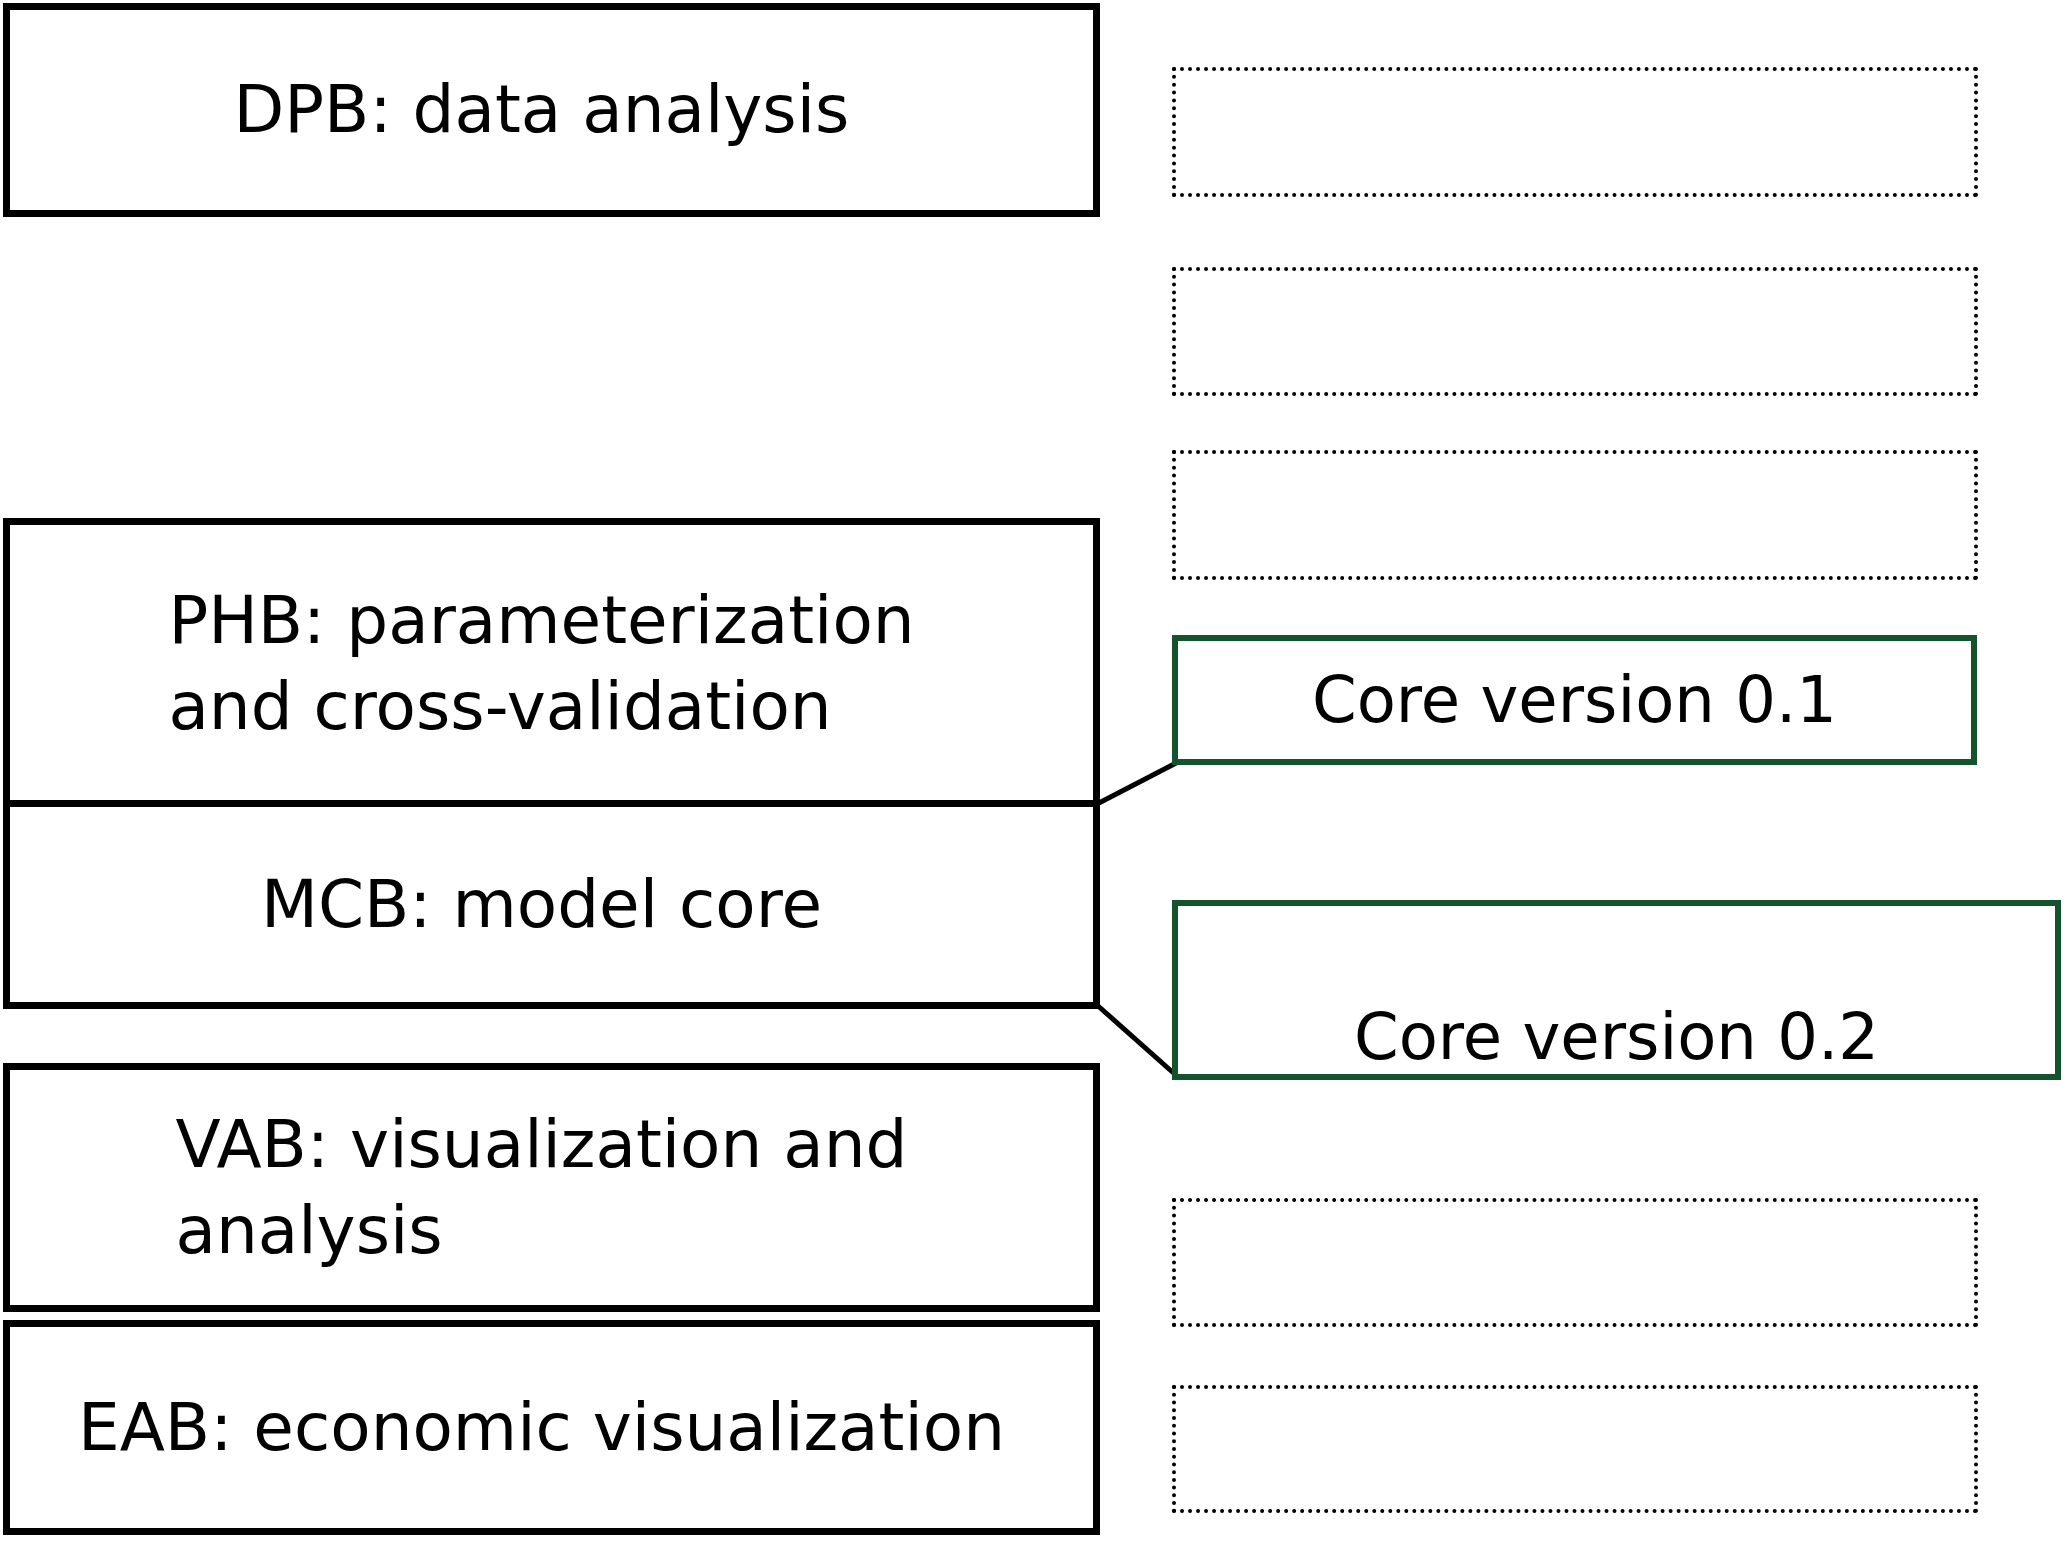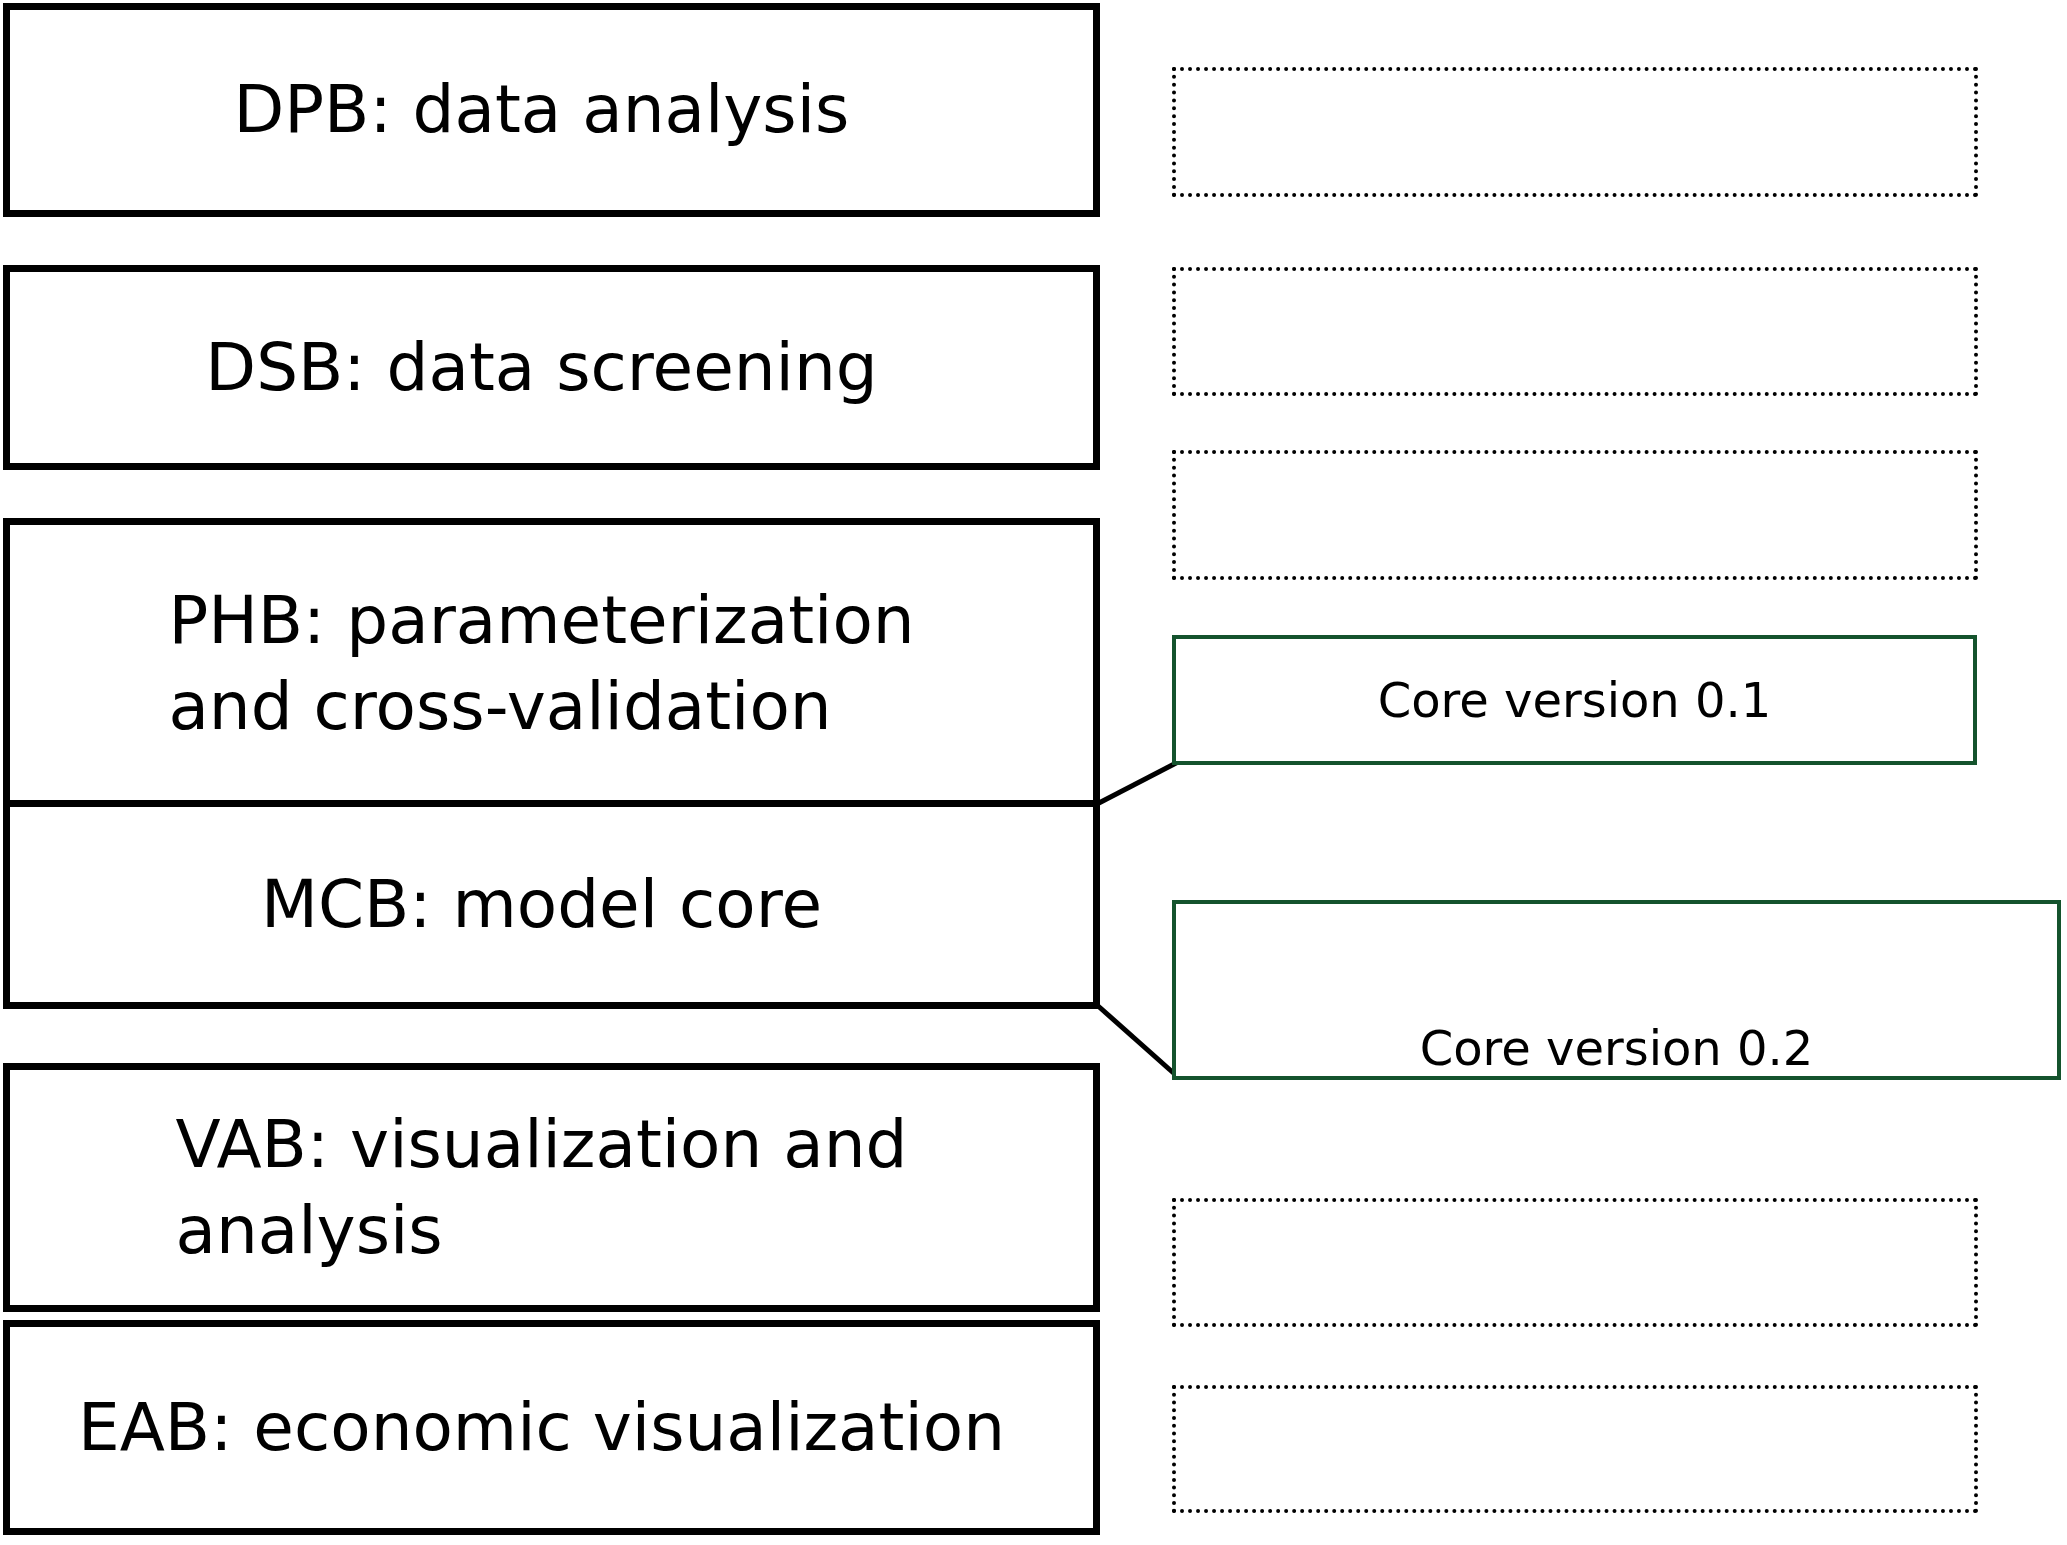--- a/index.html
+++ b/index.html
@@ -46,22 +46,22 @@
     white-space: pre;
     text-align: left;
   }
   .dbox {
     left: 1172px;
     width: 806px;
     border: 4px dotted #000000;
     background: transparent;
   }
   .sbox {
-    border: 4px solid #14532d;
-    font-size: 48px;
+    border: 6px solid #14532d;
+    font-size: 64px;
   }
   .sbox .lbl {
     white-space: pre;
   }
   #box-core-v02 {
     padding-top: 55px;
     align-items: flex-end;
   }
 </style>
 </head>
@@ -71,23 +71,20 @@
 
   <svg class="connectors" width="2067" height="1545" viewBox="0 0 2067 1545">
     <line x1="1097" y1="804" x2="1178" y2="762" stroke="#000000" stroke-width="5"></line>
     <line x1="1097" y1="1005" x2="1178" y2="1077" stroke="#000000" stroke-width="5"></line>
   </svg>
 
   <div class="box lbox" style="top:3px;height:214px">
     <span class="lbl">DPB: data analysis</span>
   </div>
 
-  <div class="box lbox" style="top:265px;height:205px">
-    <span class="lbl">DSB: data screening</span>
-  </div>
 
   <div class="box lbox" style="top:518px;height:291px">
     <span class="lbl">PHB: parameterization
 and cross-validation</span>
   </div>
 
   <div class="box lbox" style="top:800px;height:209px">
     <span class="lbl">MCB: model core</span>
   </div>
 

